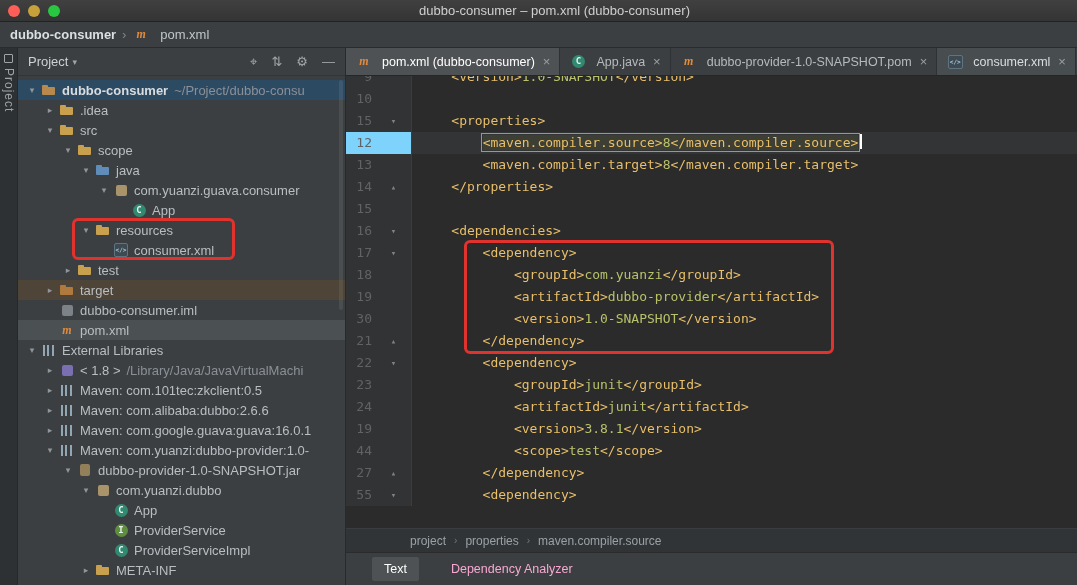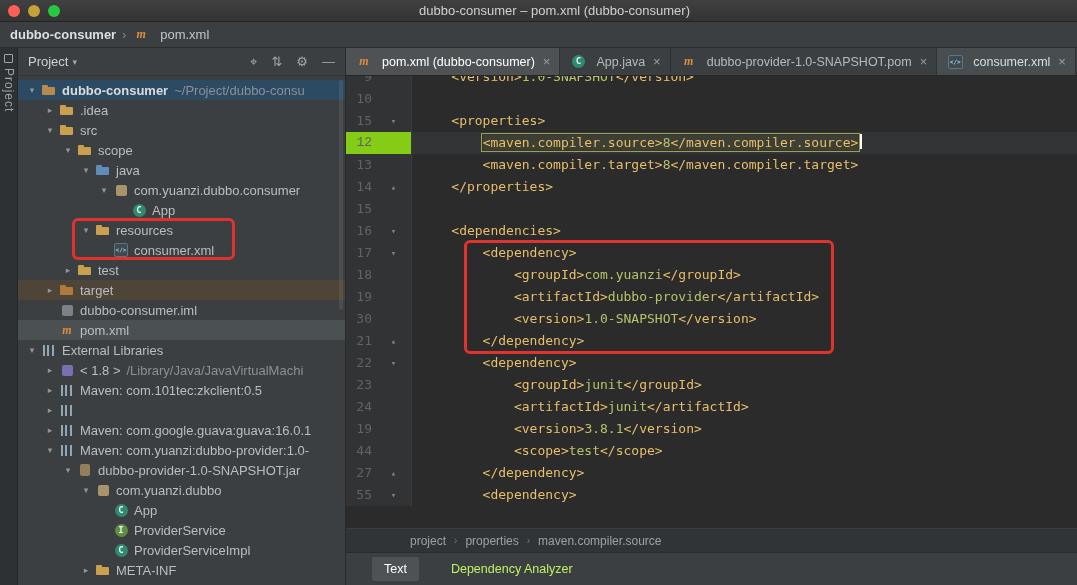--- a/index.html
+++ b/index.html
@@ -78,36 +78,36 @@
   .etab.hover { background:#484d50; color:#d9dde0; }
   .tab-close { color:#9aa0a3; font-size:13px; margin-left:3px; }
 
   .code-area { flex:1; overflow:hidden; background:#2b2b2b; }
   .lines { margin-top:-10px; }
   .code-line { height:22px; display:flex; align-items:stretch; font:13px/22px "DejaVu Sans Mono", monospace; }
   .lnum { width:30px; flex:none; text-align:right; padding-right:4px; color:#606366; background:#313335; }
   .fold { width:36px; flex:none; text-align:center; color:#7d8287; font-size:9px; line-height:22px;
     background:#313335; border-right:1px solid #3a3d3f; }
   .code-line.current { background:#323436; }
-  .code-line.current .lnum, .code-line.current .fold { background:#84cc16;font-family:Liberation Mono, monospace; }
+  .code-line.current .lnum, .code-line.current .fold { background:#7dd3fc; }
   .ctext { padding-left:8px; white-space:pre; flex:1; }
   .tk-t { color:#e8bf6a; }
   .tk-v { color:#b9c26a; }
   .tk-c { color:#808080; }
   .tk-l { color:#7d7d7d; text-decoration:underline; font-style:italic; }
   .hlbox { outline:1px solid #9fa24d; outline-offset:1px; background:rgba(90,90,45,0.28); }
   .caret { display:inline-block; width:1.5px; height:15px; background:#fff; vertical-align:-2px; margin-left:2px; }
 
   .crumbs { height:24px; background:#313436; border-top:1px solid #3a3d3f; display:flex; align-items:center;
     padding-left:64px; gap:8px; font-size:12px; color:#9aa1a6; }
   .crumb-sep { color:#6f767b; font-size:10px; }
 
   .bottom-bar { height:33px; background:#3c3f41; border-top:1px solid #2b2b2b; display:flex;
     align-items:center; padding-left:26px; gap:20px; font-size:12.5px; }
-  .btab { color:#bef264; padding:5px 12px; }
+  .btab { color:#f9a8d4; padding:5px 12px; }
   .btab.active { background:#4e5254; color:#ffffff; border-radius:2px; }
 
   
   .anno { position:absolute; border:3px solid #e0332e; border-radius:6px; pointer-events:none; }
 </style>
 </head>
 <body>
 
 <div class="window">
 
@@ -186,21 +186,21 @@
               <span class="f-tab"></span>
               <span class="f-body"></span>
             </span>
             <span class="tree-label">java</span>
           </div>
           <div class="tree-row" style="padding-left: 78px;">
             <span class="chev">▾</span>
             <span class="ic">
               <span class="boxx" style="background: rgb(168, 147, 106);"></span>
             </span>
-            <span class="tree-label">com.yuanzi.dubbo.consumer</span>
+            <span class="tree-label">com.yuanzi.guava.consumer</span>
           </div>
           <div class="tree-row" style="padding-left: 96px;">
             <span class="chev"></span>
             <span class="ic">
               <span class="circ" style="background: rgb(47, 138, 112);">C</span>
             </span>
             <span class="tree-label">App</span>
           </div>
           <div class="tree-row" style="padding-left: 60px;">
             <span class="chev">▾</span>
@@ -265,20 +265,21 @@
             <span class="ic">
               <span class="bars"></span>
             </span>
             <span class="tree-label">Maven: com.101tec:zkclient:0.5</span>
           </div>
           <div class="tree-row" style="padding-left: 24px;">
             <span class="chev">▸</span>
             <span class="ic">
               <span class="bars"></span>
             </span>
+            <span class="tree-label">Maven: com.alibaba:dubbo:2.6.6</span>
           </div>
           <div class="tree-row" style="padding-left: 24px;">
             <span class="chev">▸</span>
             <span class="ic">
               <span class="bars"></span>
             </span>
             <span class="tree-label">Maven: com.google.guava:guava:16.0.1</span>
           </div>
           <div class="tree-row" style="padding-left: 24px;">
             <span class="chev">▾</span>

